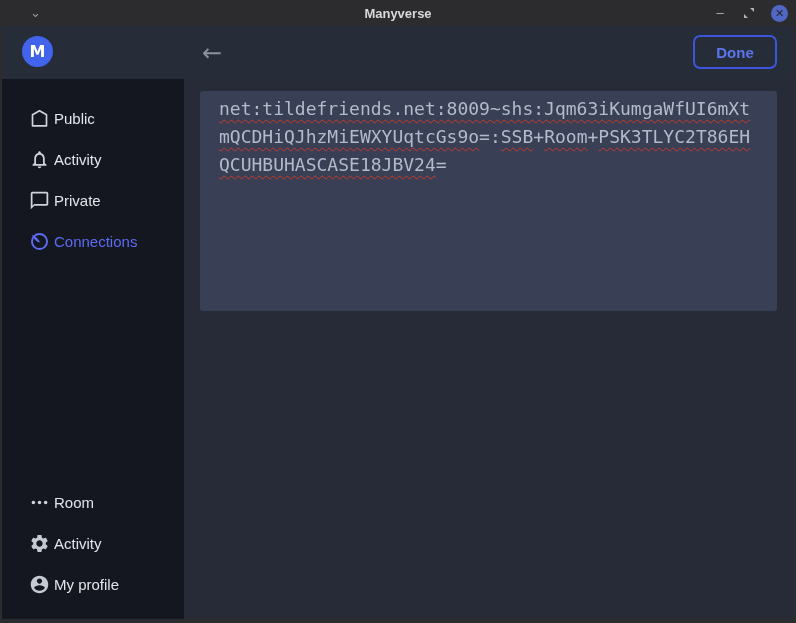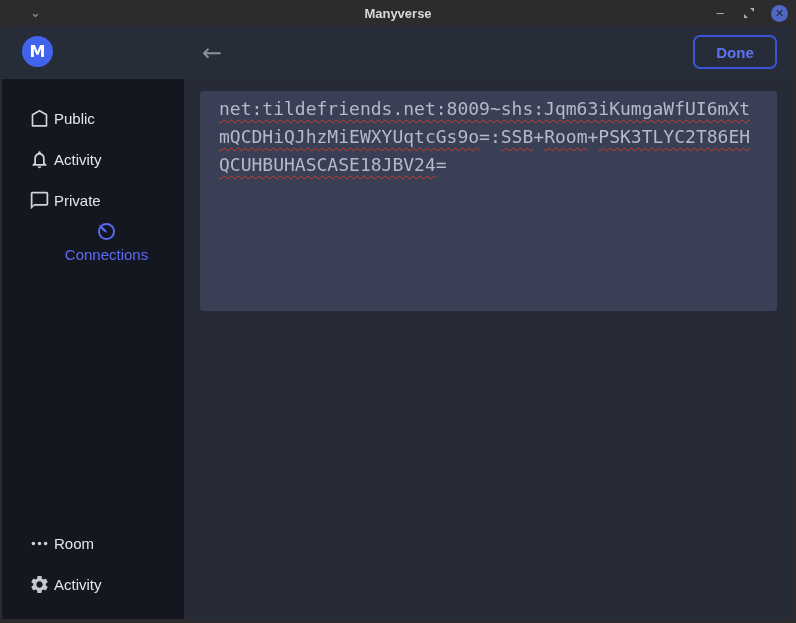--- a/index.html
+++ b/index.html
@@ -84,21 +84,21 @@
   .nav-list { position: absolute; top: 19px; left: 0; right: 0; }
   .nav-list.bottom { top: auto; bottom: 14px; }
   .nav-item {
     height: 41px; display: flex; align-items: center;
     padding-left: 27px; gap: 4px;
     color: #e2e5ea; font-size: 15px; font-weight: 500;
     cursor: pointer;
   }
   .nav-item .nav-icon { width: 21px; height: 21px; display: flex; align-items: center; justify-content: center; }
   .nav-item .nav-icon svg { display: block; }
-  .nav-item.active { color: #5c6cf5; flex-direction: column; }
+  .nav-item.active { color: #5c6cf5; }
 
   
   .content {
     position: absolute; top: 53px; left: 182px; right: 0; bottom: 0;
     background: #262b37;
   }
   .invite-box {
     position: absolute; left: 16px; top: 12px;
     width: 577px; height: 220px;
     background: #394056;
@@ -205,20 +205,28 @@
 
         <div class="nav-item">
           <span class="nav-icon">
             <svg width="21" height="21" viewBox="0 0 24 24">
               <path d="M19.14 12.94c.04-.3.06-.61.06-.94 0-.32-.02-.64-.07-.94l2.03-1.58c.18-.14.23-.41.12-.61l-1.92-3.32c-.12-.22-.37-.29-.59-.22l-2.39.96c-.5-.38-1.03-.7-1.62-.94l-.36-2.54c-.04-.24-.24-.41-.48-.41h-3.84c-.24 0-.43.17-.47.41l-.36 2.54c-.59.24-1.13.57-1.62.94l-2.39-.96c-.22-.08-.47 0-.59.22L2.74 8.87c-.12.21-.08.47.12.61l2.03 1.58c-.05.3-.09.63-.09.94s.02.64.07.94l-2.03 1.58c-.18.14-.23.41-.12.61l1.92 3.32c.12.22.37.29.59.22l2.39-.96c.5.38 1.03.7 1.62.94l.36 2.54c.05.24.24.41.48.41h3.84c.24 0 .44-.17.47-.41l.36-2.54c.59-.24 1.13-.56 1.62-.94l2.39.96c.22.08.47 0 .59-.22l1.92-3.32c.12-.22.07-.47-.12-.61l-2.01-1.58zM12 15.6c-1.98 0-3.6-1.62-3.6-3.6s1.62-3.6 3.6-3.6 3.6 1.62 3.6 3.6-1.62 3.6-3.6 3.6z" fill="#c4c9d2"></path>
             </svg>
           </span>
           <span>Activity</span>
         </div>
 
+        <div class="nav-item">
+          <span class="nav-icon">
+            <svg width="21" height="21" viewBox="0 0 24 24">
+              <path d="M12 2C6.48 2 2 6.48 2 12s4.48 10 10 10 10-4.48 10-10S17.52 2 12 2zm0 3c1.66 0 3 1.34 3 3s-1.34 3-3 3-3-1.34-3-3 1.34-3 3-3zm0 14.2c-2.5 0-4.71-1.28-6-3.22.03-1.99 4-3.08 6-3.08 1.99 0 5.97 1.09 6 3.08-1.29 1.94-3.5 3.22-6 3.22z" fill="#c4c9d2"></path>
+            </svg>
+          </span>
+          <span>My profile</span>
+        </div>
 
       </div>
     </div>
 
     <div class="content">
       <div class="invite-box"><span class="misspelled">net:tildefriends.net:8009~shs:Jqm63iKumgaWfUI6mXtmQCDHiQJhzMiEWXYUqtcGs9o</span><span>=:</span><span class="misspelled">SSB</span><span>+</span><span class="misspelled">Room</span><span>+</span><span class="misspelled">PSK3TLYC2T86EHQCUHBUHASCASE18JBV24</span><span>=</span></div>
     </div>
 
   </div>
 </div>

